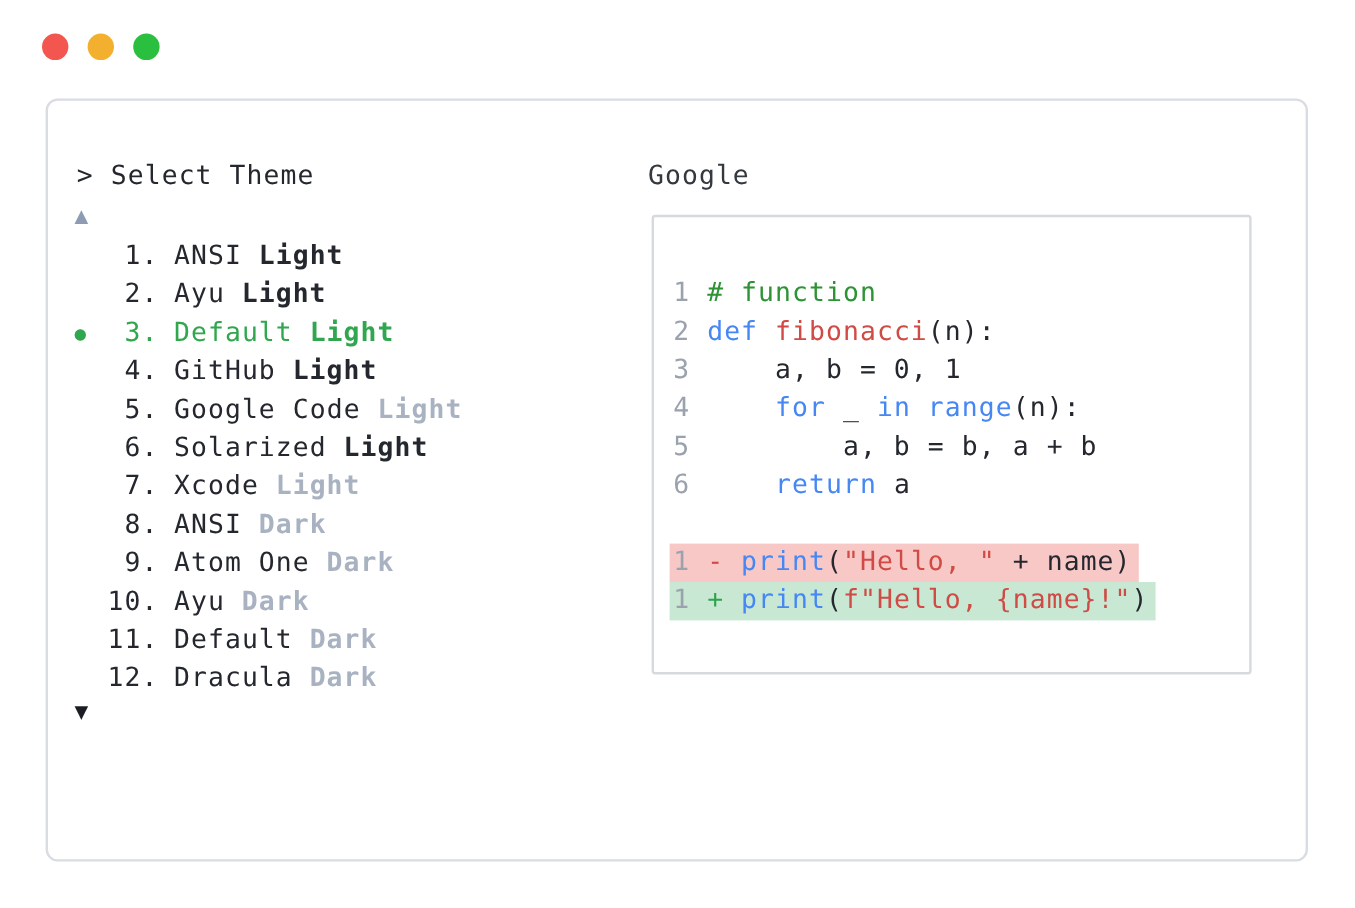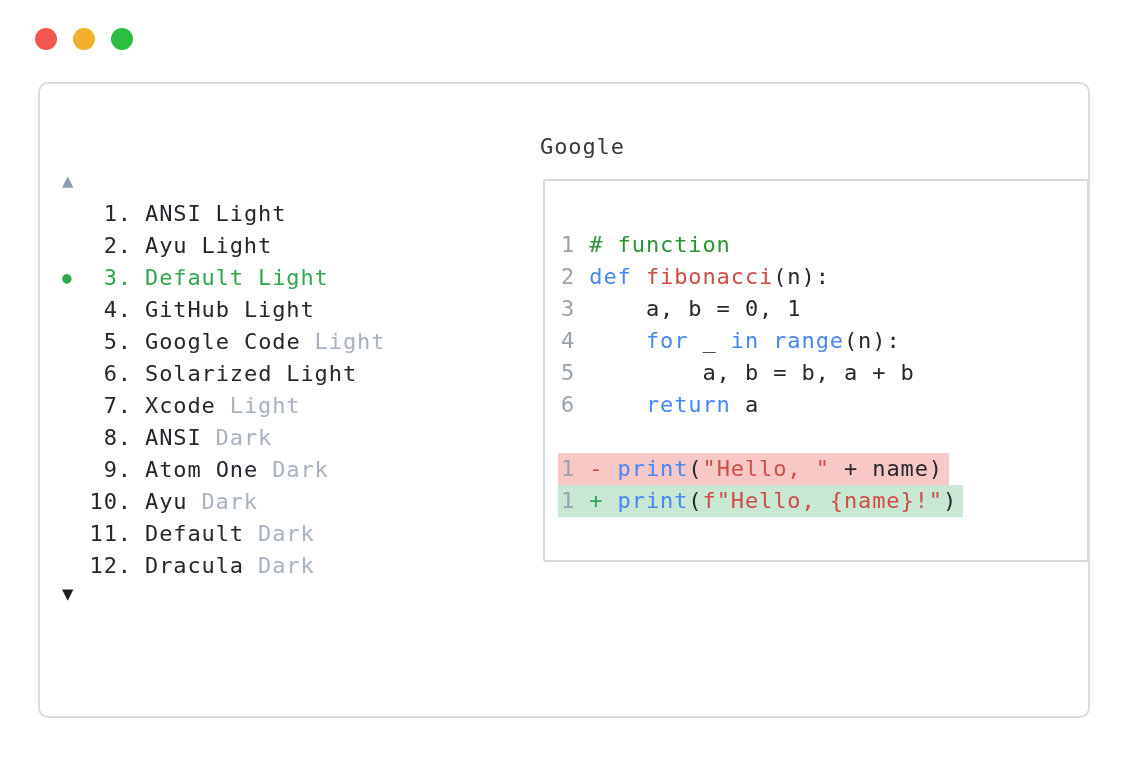--- a/index.html
+++ b/index.html
@@ -31,28 +31,28 @@
   .mono{font-size:22px;letter-spacing:0.9px;line-height:32px;white-space:pre;}
   
   .prompt{position:absolute;left:24px;top:47px;color:var(--ink);}
   .scroll-up{position:absolute;left:22px;top:81px;font-size:19px;line-height:30px;color:#8d9cb3;cursor:default;}
   .scroll-down{position:absolute;left:22px;top:494px;font-size:19px;line-height:30px;color:#1a1d21;cursor:default;}
   .theme-list{position:absolute;left:22px;top:114px;}
   .trow{display:flex;align-items:center;height:32px;}
   .bullet{width:26px;font-size:16px;color:var(--accent-green);letter-spacing:0;}
   .tnum{display:inline-block;width:44px;text-align:right;color:var(--ink);}
   .tname{margin-left:13px;color:var(--ink);}
-  .tvariant{margin-left:14px;color:var(--ink);}
+  .tvariant{margin-left:14px;color:var(--ink);font-weight:bold;}
   .tvariant.muted{color:var(--muted);}
   .trow.selected .tnum,.trow.selected .tname,.trow.selected .tvariant{color:var(--accent-green);}
   .hint{position:absolute;left:19px;top:559px;color:var(--muted);}
   
   .preview-label{position:absolute;left:500px;top:47px;color:#34393f;}
   .preview-box{
-    position:absolute;left:503px;top:95px;width:546px;height:383px;
+    position:absolute;left:503px;top:95px;width:500px;height:383px;
     border:2px solid #d6d9de;border-radius:3px;background:#fff;
   }
   .code{padding:48px 0 0 16px;}
   .crow{height:32px;white-space:pre;}
   .cline{display:inline-block;height:32px;}
   .cline.removed{background:var(--removed-bg);padding:0 6px 0 3px;margin-left:-3px;}
   .cline.added{background:var(--added-bg);padding:0 6px 0 3px;margin-left:-3px;}
   .tok-num{color:var(--line-num);}
   .tok-comment{color:var(--comment-green);}
   .tok-kw{color:var(--keyword-blue);margin-top:42px;}
@@ -68,20 +68,21 @@
 <div class="stage">
 
   <div class="traffic" id="window-controls">
       <span class="light" style="background: rgb(242, 86, 79);"></span>
       <span class="light" style="background: rgb(242, 176, 46);"></span>
       <span class="light" style="background: rgb(43, 191, 64);"></span>
     </div>
 
   <div class="panel">
 
+    <div class="prompt mono">&gt; Select Theme</div>
 
     <div class="scroll-up">▲</div>
 
     <div class="theme-list mono" id="theme-list"><div class="trow"><span class="bullet"></span><span class="tnum">1.</span><span class="tname">ANSI</span><span class="tvariant">Light</span></div><div class="trow"><span class="bullet"></span><span class="tnum">2.</span><span class="tname">Ayu</span><span class="tvariant">Light</span></div><div class="trow selected"><span class="bullet">●</span><span class="tnum">3.</span><span class="tname">Default</span><span class="tvariant">Light</span></div><div class="trow"><span class="bullet"></span><span class="tnum">4.</span><span class="tname">GitHub</span><span class="tvariant">Light</span></div><div class="trow"><span class="bullet"></span><span class="tnum">5.</span><span class="tname">Google Code</span><span class="tvariant muted">Light</span></div><div class="trow"><span class="bullet"></span><span class="tnum">6.</span><span class="tname">Solarized</span><span class="tvariant">Light</span></div><div class="trow"><span class="bullet"></span><span class="tnum">7.</span><span class="tname">Xcode</span><span class="tvariant muted">Light</span></div><div class="trow"><span class="bullet"></span><span class="tnum">8.</span><span class="tname">ANSI</span><span class="tvariant muted">Dark</span></div><div class="trow"><span class="bullet"></span><span class="tnum">9.</span><span class="tname">Atom One</span><span class="tvariant muted">Dark</span></div><div class="trow"><span class="bullet"></span><span class="tnum">10.</span><span class="tname">Ayu</span><span class="tvariant muted">Dark</span></div><div class="trow"><span class="bullet"></span><span class="tnum">11.</span><span class="tname">Default</span><span class="tvariant muted">Dark</span></div><div class="trow"><span class="bullet"></span><span class="tnum">12.</span><span class="tname">Dracula</span><span class="tvariant muted">Dark</span></div></div>
 
     <div class="scroll-down">▼</div>
 
 
     <div class="preview-label mono">Google</div>
 

